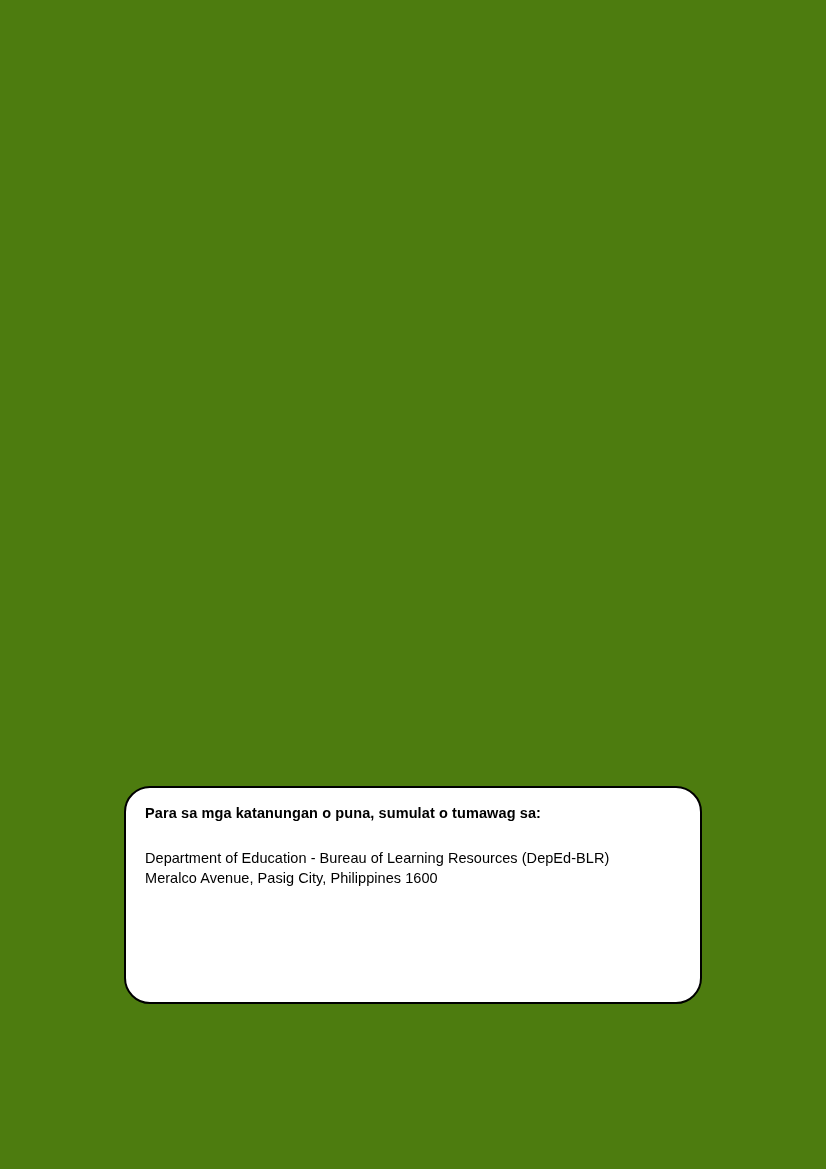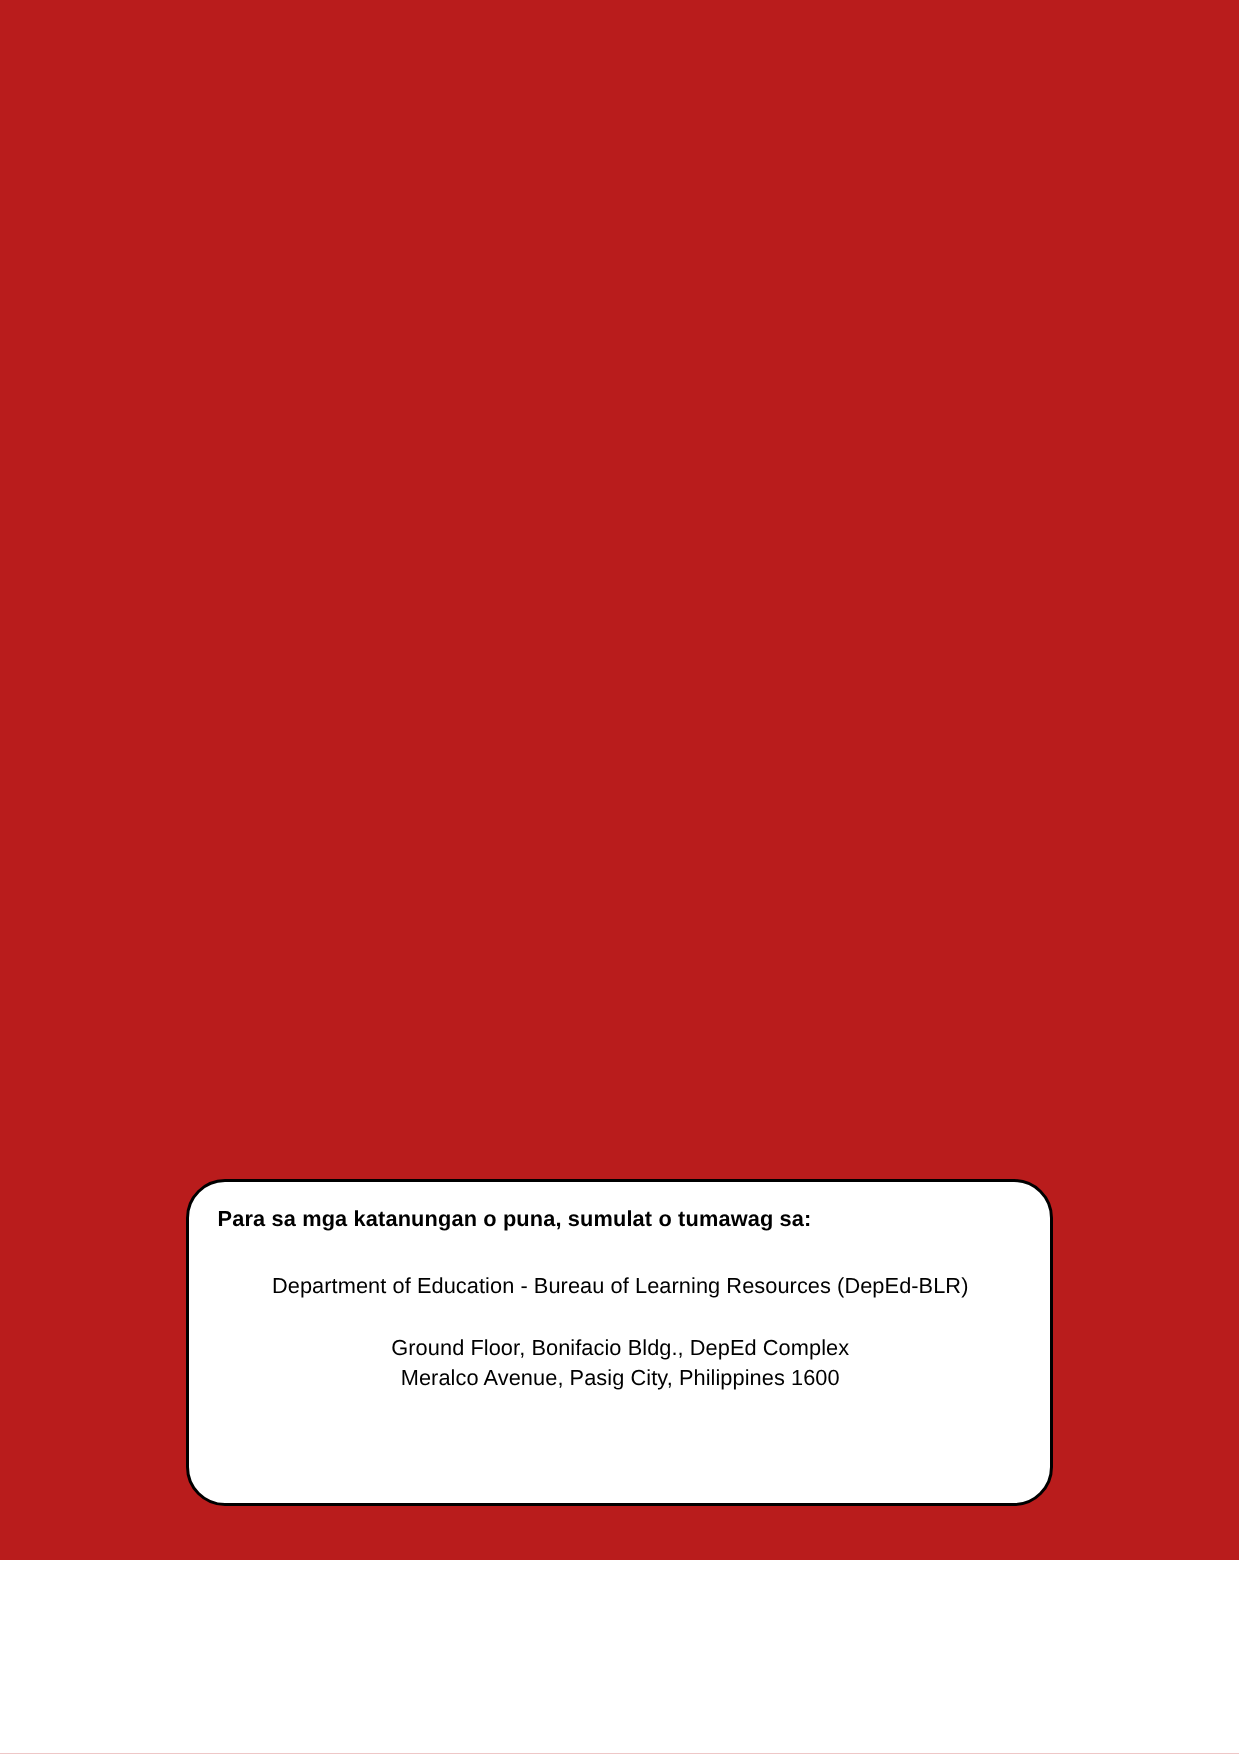--- a/index.html
+++ b/index.html
@@ -14,22 +14,22 @@
     font-family: "Liberation Sans", sans-serif;
     color: #000000;
     overflow: hidden;
   }
 
   .page {
     position: absolute;
     top: 0;
     left: 0;
     width: 826px;
-    height: 1040px;
-    background: #b91c1c;
+    height: 1169px;
+    background: #4d7c0f;
   }
 
   
   .contact-box {
     position: absolute;
     left: 124px;
     top: 786px;
     width: 578px;
     height: 218px;
     box-sizing: border-box;
@@ -53,21 +53,20 @@
     margin: 0 0 0 0;
     white-space: nowrap;
   }
 
   .contact-line {
     font-size: 14.5px;
     font-weight: normal;
     line-height: 1.38;
     letter-spacing: 0.05px;
     white-space: nowrap;
-    text-align: center;
   }
 
   .gap-lg { margin-top: 24px; }
   .gap-md { margin-top: 21px; }
   .gap-sm { margin-top: 0px; }
 
   .watermark {
     position: absolute;
     left: 0;
     top: 1120px;
@@ -85,21 +84,20 @@
 
 <div class="page">
 
   <div class="contact-box">
     <div class="contact-inner">
 
       <div class="contact-heading">Para sa mga katanungan o puna, sumulat o tumawag sa:</div>
 
       <div class="contact-line gap-lg">Department of Education - Bureau of Learning Resources (DepEd-BLR)</div>
 
-      <div class="contact-line gap-md">Ground Floor, Bonifacio Bldg., DepEd Complex</div>
 
       <div class="contact-line gap-sm">Meralco Avenue, Pasig City, Philippines 1600</div>
 
 
 
     </div>
   </div>
 
 
 </div>

